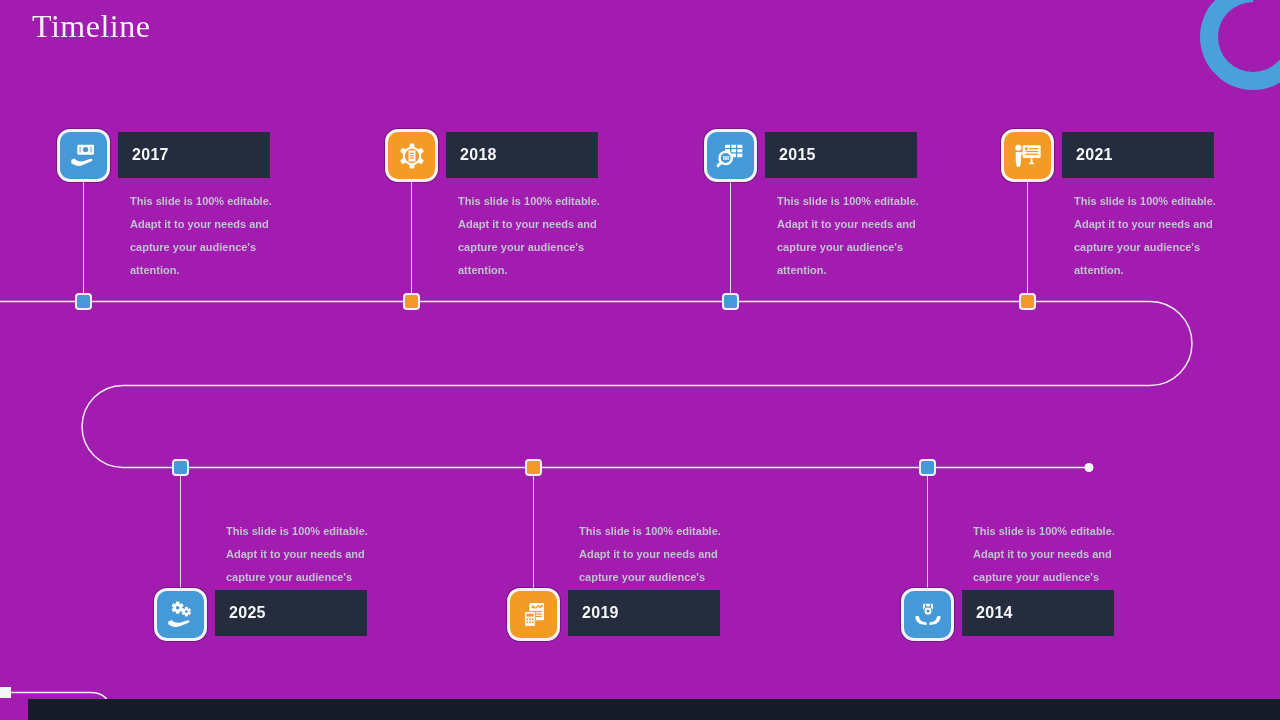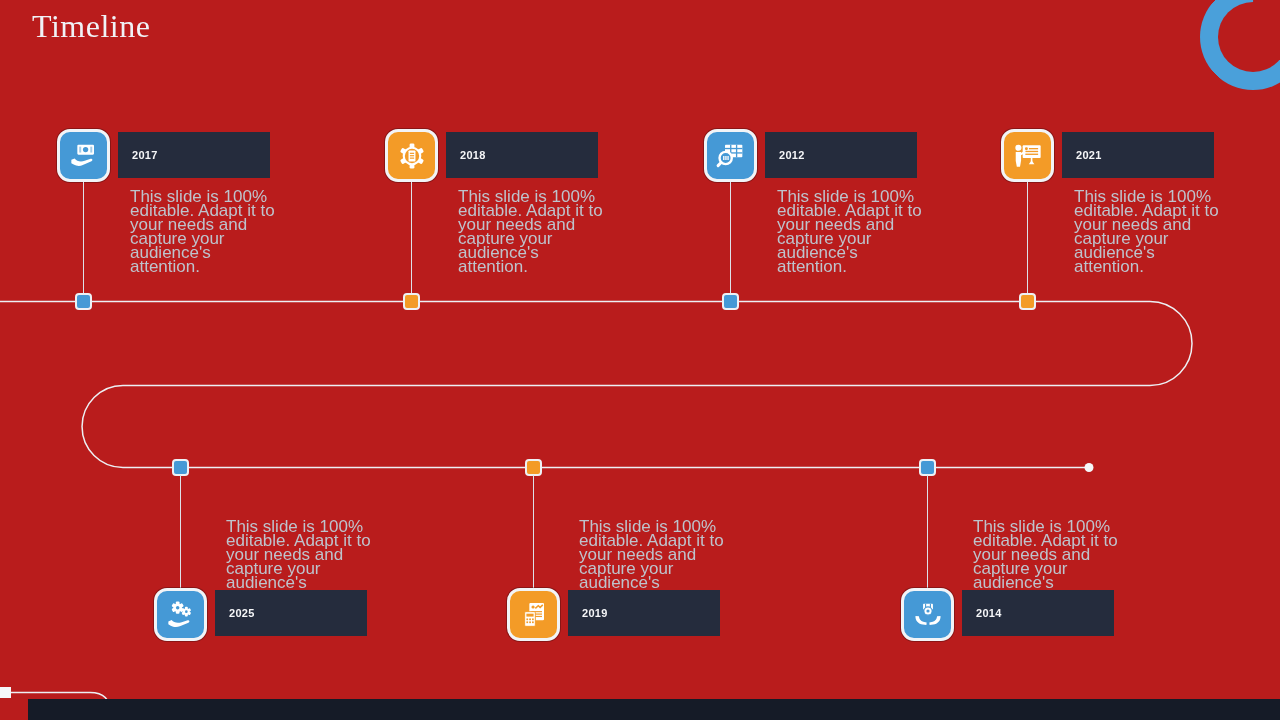--- a/index.html
+++ b/index.html
@@ -1,18 +1,18 @@
 <!DOCTYPE html>
 <html><head>
 <meta charset="utf-8">
 <style>
   html,body{margin:0;padding:0;background:#10151f;}
   #slide{
     position:relative;width:1280px;height:720px;overflow:hidden;
-    background:#b91c1c;
+    background:#a21caf;
     font-family:"Liberation Sans","DejaVu Sans",sans-serif;
   }
   
   .title{
     position:absolute;left:32px;top:8px;
     font-family:"Liberation Serif","DejaVu Serif",serif;
     font-size:32px;color:#f0f2f6;letter-spacing:.5px;
   }
   
   .ring{
@@ -30,24 +30,24 @@
     position:absolute;width:47px;height:47px;border:3px solid #f2f4f7;border-radius:13px;
     display:flex;align-items:center;justify-content:center;
     box-shadow:0 0 0 1px rgba(0,0,0,.25);
   }
   .iconbox svg{width:32px;height:32px;display:block;}
   .yearbar{
     position:absolute;width:152px;height:46px;background:#252c3d;
     display:flex;align-items:center;
   }
   .year{
-    padding-left:14px;font-size:11px;font-weight:bold;color:#f5f6f8;letter-spacing:.3px;
+    padding-left:14px;font-size:16px;font-weight:bold;color:#f5f6f8;letter-spacing:.3px;
   }
   .desc{
-    position:absolute;width:146px;font-size:17px;line-height:14px;color:#bec3cc;
+    position:absolute;width:146px;font-size:11px;line-height:23px;color:#bec3cc;font-weight:bold;
   }
   .vline{position:absolute;width:1px;background:#dde1e8;}
   .marker{
     position:absolute;width:13px;height:13px;border:2px solid #eef1f5;border-radius:4px;
   }
   .top .iconbox{left:0;top:0}
   .top .yearbar{left:61px;top:3px}
   .top .desc{left:73px;top:61px}
   .top .vline{left:26px;top:53px;height:112px}
   .top .marker{left:18px;top:164px}
@@ -134,21 +134,21 @@
     <circle cx="8" cy="13.5" r="4.6" fill="#4599d6" stroke="#fff" stroke-width="1.8"></circle>
     <g stroke="#fff" stroke-width="1">
       <line x1="6.6" y1="12" x2="6.6" y2="15"></line>
             <line x1="8.2" y1="12" x2="8.2" y2="15"></line>
             <line x1="9.8" y1="12" x2="9.8" y2="15"></line>
     </g>
     <line x1="4.6" y1="16.9" x2="2.3" y2="19.2" stroke="#fff" stroke-width="2.2" stroke-linecap="round"></line>
   </svg>
       </div>
     <div class="yearbar">
-        <span class="year">2012</span>
+        <span class="year">2015</span>
       </div>
     <div class="desc">This slide is 100% editable. Adapt it to your needs and capture your audience's attention.</div>
     <div class="vline"></div>
     <div class="marker" style="background: rgb(69, 153, 214);"></div>
   </div>
   <div class="titem top i3">
     <div class="iconbox" style="background: rgb(243, 155, 39);">
         <svg viewBox="0 0 24 24">
     <rect x="8" y="4" width="13.5" height="9.5" rx="0.6" fill="#fff"></rect>
     <g stroke="#f39b27" stroke-width="1">

